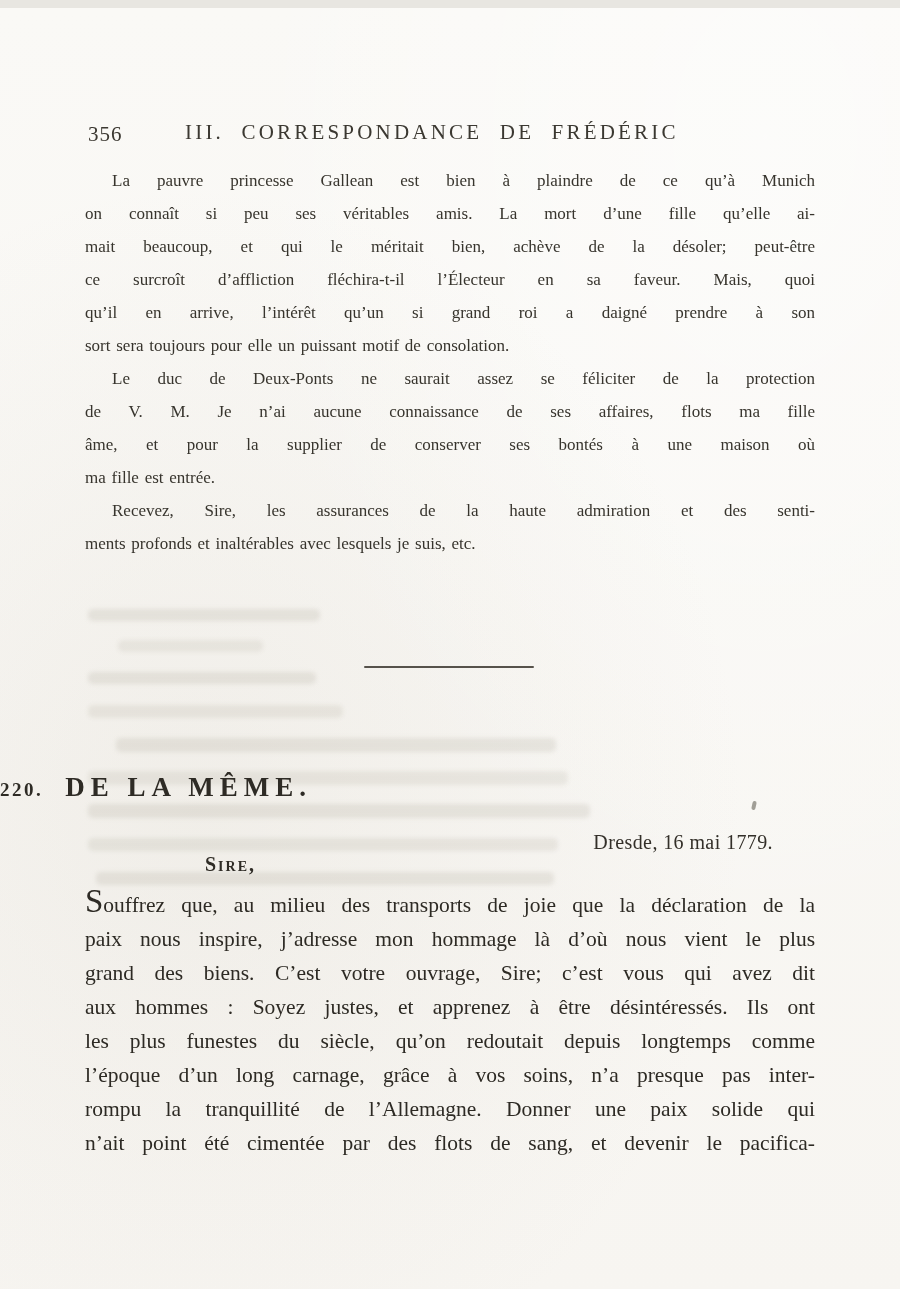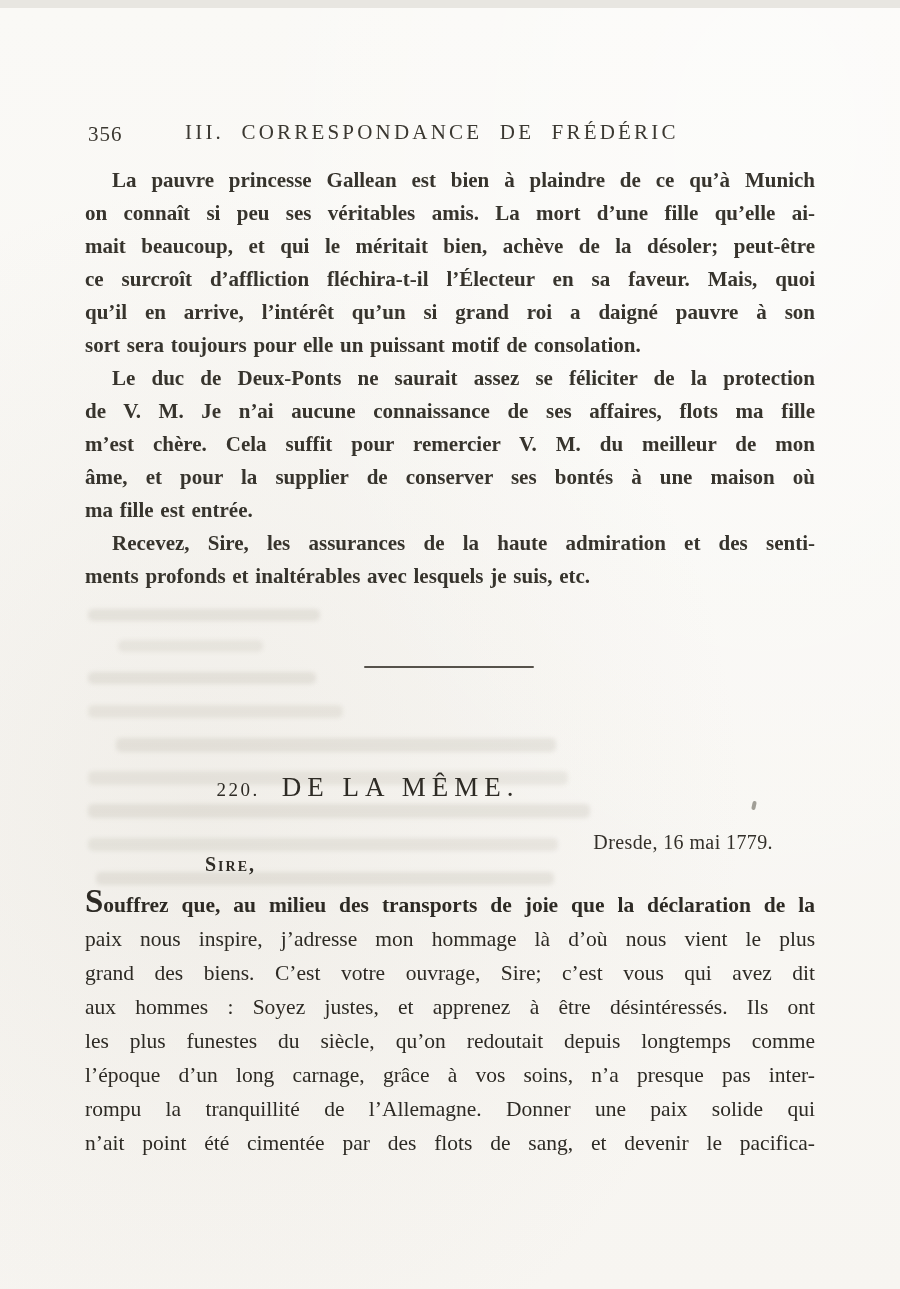--- a/index.html
+++ b/index.html
@@ -35,47 +35,47 @@
   .line {
     text-align: justify;
     overflow: hidden;
     word-spacing: 1.5px;
   }
   .line::after { content: ""; display: inline-block; width: 100%; height: 0; vertical-align: top; }
   .para .line:first-child { text-indent: 27px; }
   .para .line:last-child { text-align: left; }
   .para .line:last-child::after { content: none; }
 
-  .prev-block { top: 156px; font-size: 21px; color: #37342d; font-weight: bold; }
+  .prev-block { top: 156px; font-size: 17px; color: #37342d; }
   .prev-block .line { height: 33px; line-height: 33px; }
 
   
   .divider { position: absolute; top: 658px; left: 364px; width: 170px; height: 2px; background: #56524b; border-radius: 1px; }
 
   
   .heading {
     position: absolute; top: 764px; left: 0; width: 736px;
-    text-align: center; white-space: nowrap; color: #2e2b25;
+    text-align: left; white-space: nowrap; color: #2e2b25; font-weight: bold;
   }
   .heading-number { font-size: 19px; letter-spacing: 2.5px; margin-right: 22px; }
   .heading-title  { font-size: 27px; letter-spacing: 6px; }
 
   .dateline {
     position: absolute; top: 823px; left: 85px; width: 688px;
     text-align: right; font-size: 20px; letter-spacing: 0.4px; color: #332f29;
   }
   .salutation {
     position: absolute; top: 845px; left: 205px;
     font-size: 20px; font-variant: small-caps; letter-spacing: 2px;
     font-weight: 600; color: #2f2c26;
   }
 
   .letter-body { top: 880px; font-size: 21.5px; color: #2d2a24; }
   .letter-body .line { height: 34px; line-height: 34px; }
-  .letter-body .line:first-child { text-indent: 0; font-weight: bold; }
+  .letter-body .line:first-child { text-indent: 0; }
   .letter-body .line:first-child::first-letter { font-size: 33px; line-height: 26px; }
   
   .letter-body .line:last-child { text-align: justify; }
   .letter-body .line:last-child::after { content: ""; display: inline-block; width: 100%; height: 0; }
 
   
   .smudge {
     position: absolute;
     background: rgba(148,140,123,0.16);
     filter: blur(2px);
@@ -98,27 +98,26 @@
     <span class="page-number">356</span>
     <span class="header-title">III.  CORRESPONDANCE DE FRÉDÉRIC</span>
   </header>
 
   <section class="block prev-block">
     <div class="para">
         <div class="line">La pauvre princesse Gallean est bien à plaindre de ce qu’à Munich</div>
         <div class="line">on connaît si peu ses véritables amis.  La mort d’une fille qu’elle ai-</div>
         <div class="line">mait beaucoup, et qui le méritait bien, achève de la désoler; peut-être</div>
         <div class="line">ce surcroît d’affliction fléchira-t-il l’Électeur en sa faveur.  Mais, quoi</div>
-        <div class="line">qu’il en arrive, l’intérêt qu’un si grand roi a daigné pauvre à son</div>
+        <div class="line">qu’il en arrive, l’intérêt qu’un si grand roi a daigné prendre à son</div>
         <div class="line">sort sera toujours pour elle un puissant motif de consolation.</div>
       </div>
     <div class="para">
         <div class="line">Le duc de Deux-Ponts ne saurait assez se féliciter de la protection</div>
         <div class="line">de V. M.  Je n’ai aucune connaissance de ses affaires, flots ma fille</div>
-        <div class="line">m’est chère.  Cela suffit pour remercier V. M. du meilleur de mon</div>
         <div class="line">âme, et pour la supplier de conserver ses bontés à une maison où</div>
         <div class="line">ma fille est entrée.</div>
       </div>
     <div class="para">
         <div class="line">Recevez, Sire, les assurances de la haute admiration et des senti-</div>
         <div class="line">ments profonds et inaltérables avec lesquels je suis, etc.</div>
       </div>
   </section>
 
   <div class="smudge" style="top:601px;left:88px;width:232px;height:12px;"></div>

